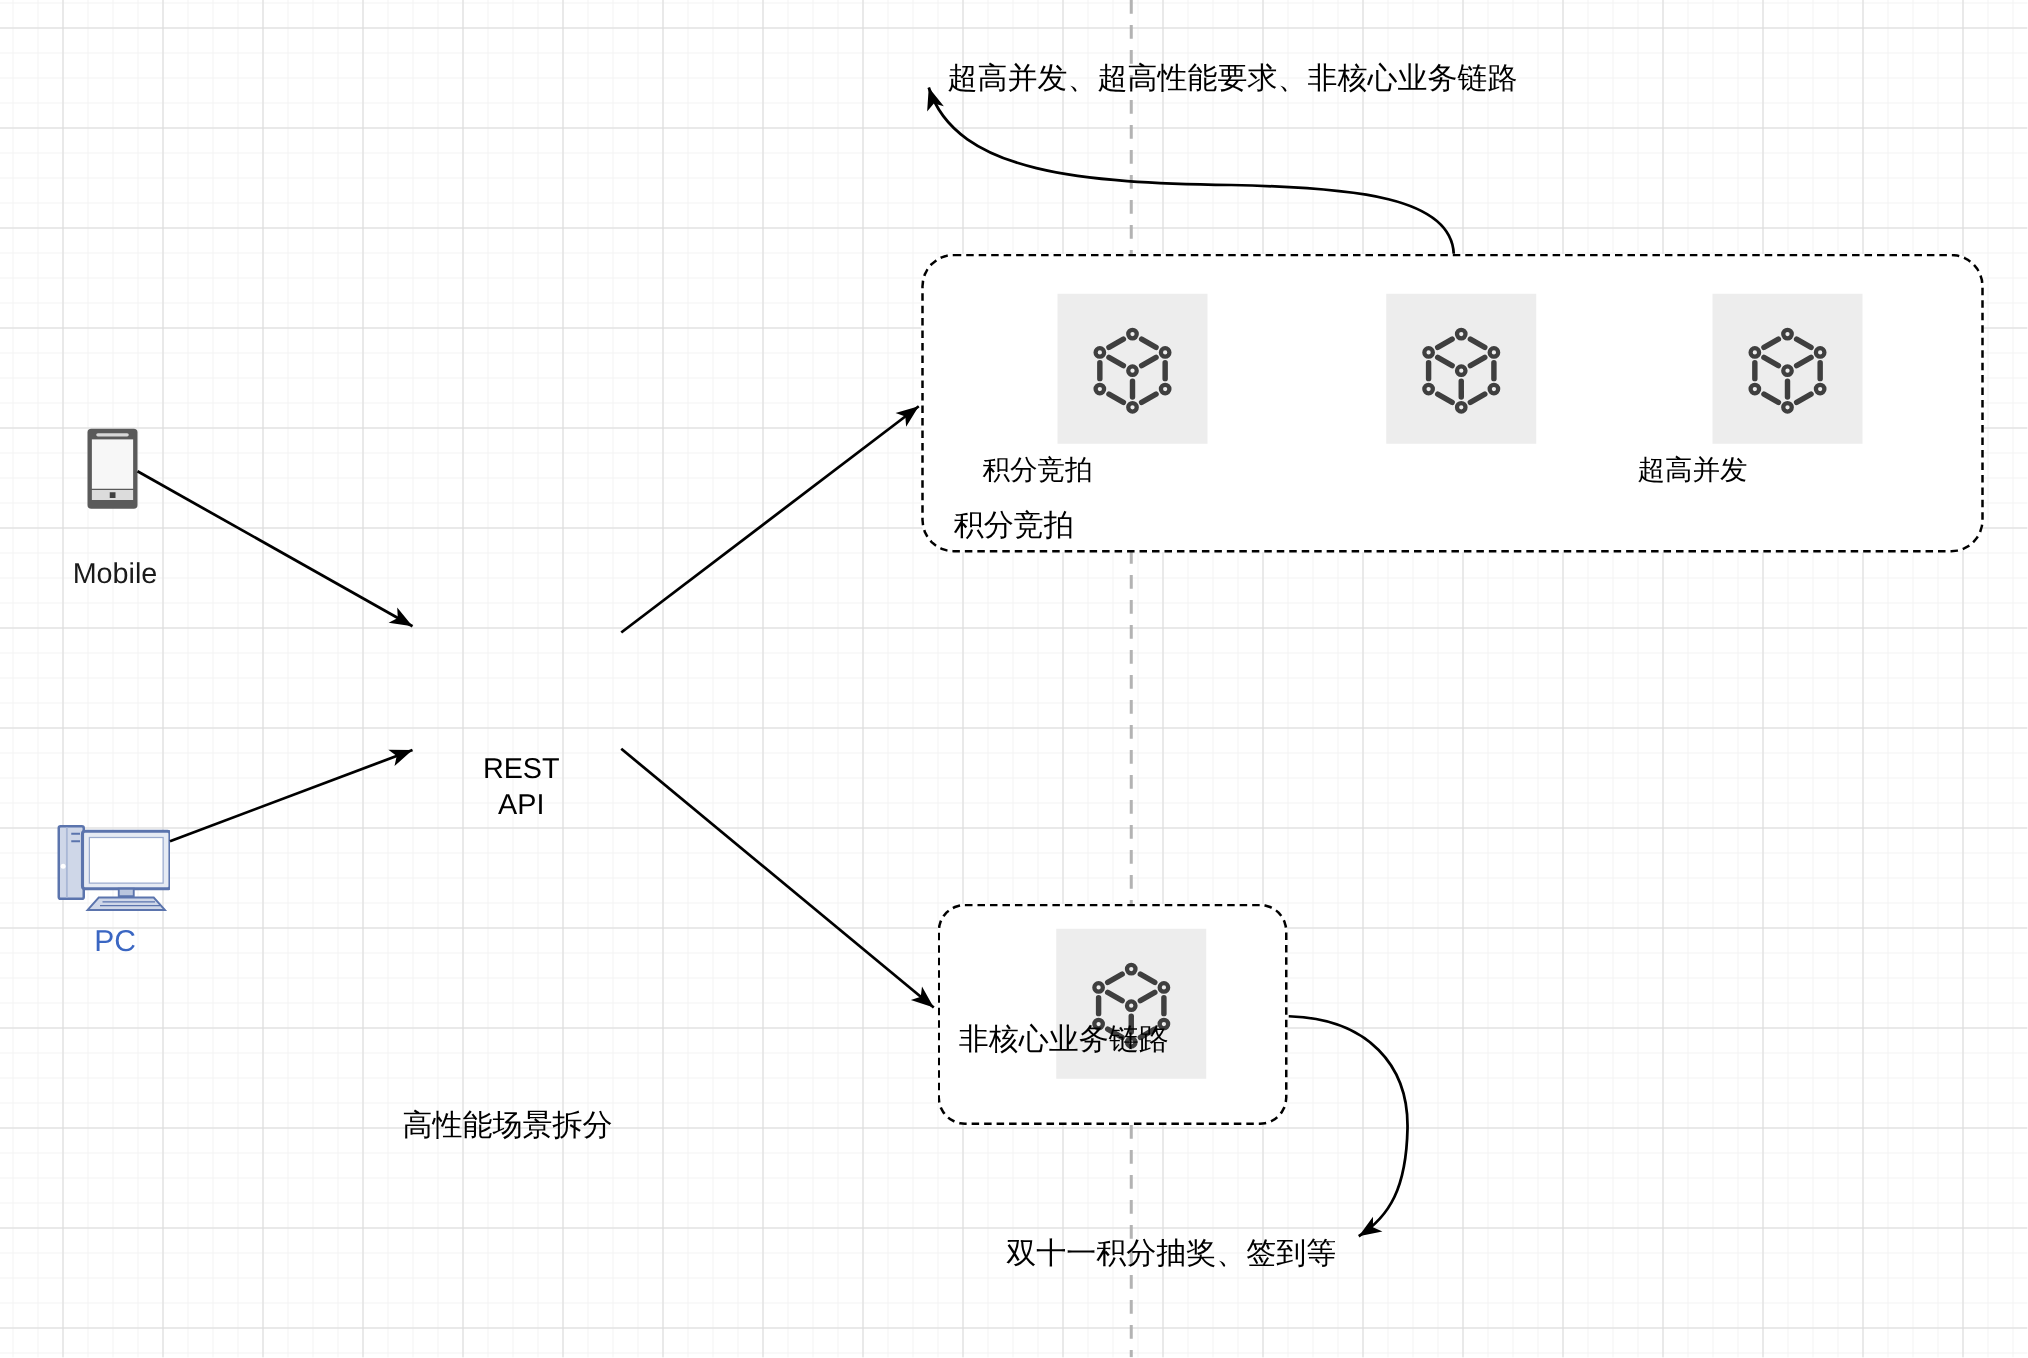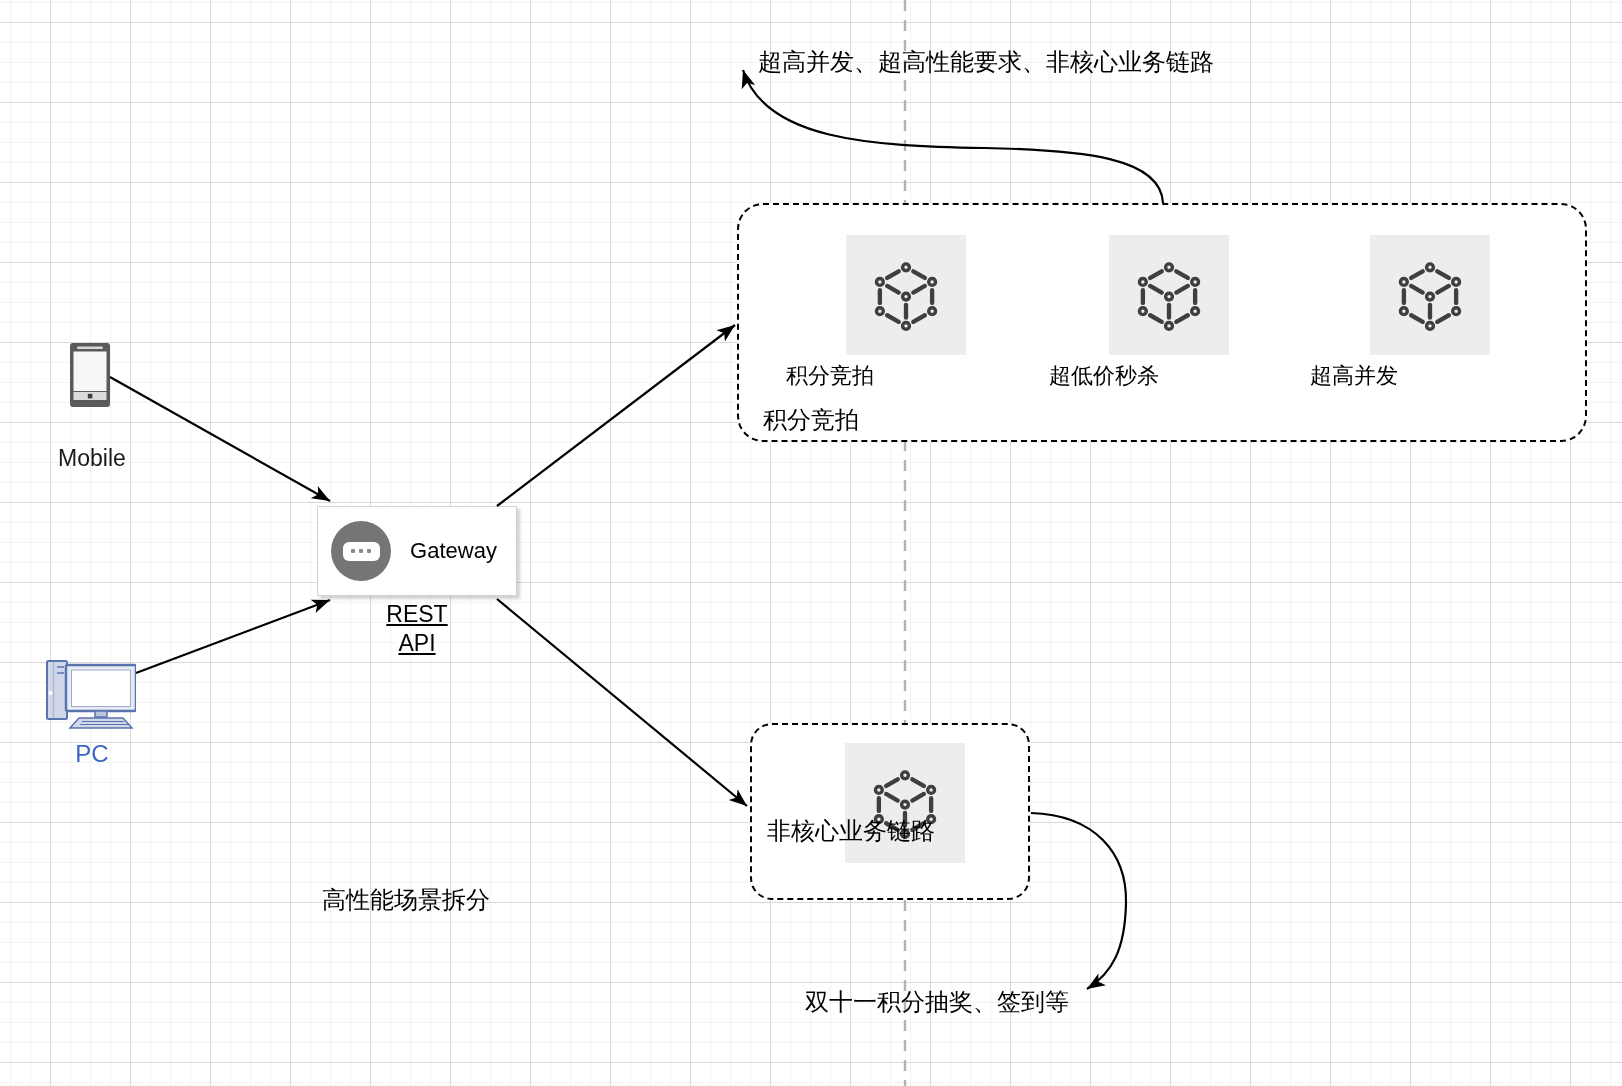--- a/index.html
+++ b/index.html
@@ -71,21 +71,20 @@
   #gateway-icon .pill {
     width:37px; height:19px; background:#fff; border-radius:6px;
     display:flex; align-items:center; justify-content:center; gap:3.5px;
   }
   #gateway-icon .dot { width:4.5px; height:4.5px; background:#8a8a8a; border-radius:1px; }
   #gateway-label { flex:1; text-align:center; font-size:22px; color:#000; }
   #gateway-protocol {
     position:absolute; left:317px; top:600px; width:200px;
     text-align:center; font-size:23px; line-height:1.24; color:#000;
     white-space:pre-line;
-    text-decoration:underline;
   }
   #mobile-icon { position:absolute; left:69px; top:342px; width:42px; height:66px; }
   #mobile-label {
     position:absolute; left:42px; top:417px; width:100px; text-align:center;
     font-size:23px; color:#1a1a1a;margin-top:28px;
   }
   #pc-icon { position:absolute; left:44px; top:659px; width:92px; height:72px; }
   #pc-label {
     position:absolute; left:42px; top:740px; width:100px; text-align:center;
     font-size:24px; color: var(--pc-label);
@@ -128,42 +127,31 @@
     <svg class="cube-svg">
         <use href="#cube"></use>
       </svg>
   </div>
   <div class="cube-node" style="left:1370px; top:235px;">
     <svg class="cube-svg">
         <use href="#cube"></use>
       </svg>
   </div>
   <div class="cube-label" style="left:786px;">积分竞拍</div>
-  <div class="cube-label" style="left:1049px;">超低价秒杀</div>
   <div class="cube-label" style="left:1310px;">超高并发</div>
   <div class="group-label" id="label-high-perf">积分竞拍</div>
 
   <div class="dashed-group" id="group-non-core"></div>
   <div class="cube-node" style="left:845px; top:743px;">
     <svg class="cube-svg">
         <use href="#cube"></use>
       </svg>
   </div>
   <div class="group-label" id="label-non-core">非核心业务链路</div>
 
-  <div id="gateway-node">
-    <div id="gateway-icon">
-      <div class="pill">
-        <span class="dot"></span>
-        <span class="dot"></span>
-        <span class="dot"></span>
-      </div>
-    </div>
-    <div id="gateway-label">Gateway</div>
-  </div>
   <div id="gateway-protocol">REST
 API</div>
 
   <svg id="mobile-icon" viewBox="0 0 42 66" xmlns="http://www.w3.org/2000/svg">
     <rect x="1" y="1" width="40" height="64" rx="3" fill="#5a5a5a"></rect>
     <rect x="8" y="4.5" width="26" height="2.6" rx="1.3" fill="#d8d8d8"></rect>
     <rect x="4.5" y="9.5" width="33" height="39.5" fill="#f7f7f7"></rect>
     <rect x="4.5" y="50" width="33" height="8" fill="#dcdcdc"></rect>
     <rect x="18.8" y="51.8" width="4.6" height="4.6" fill="#3f3f3f"></rect>
   </svg>

